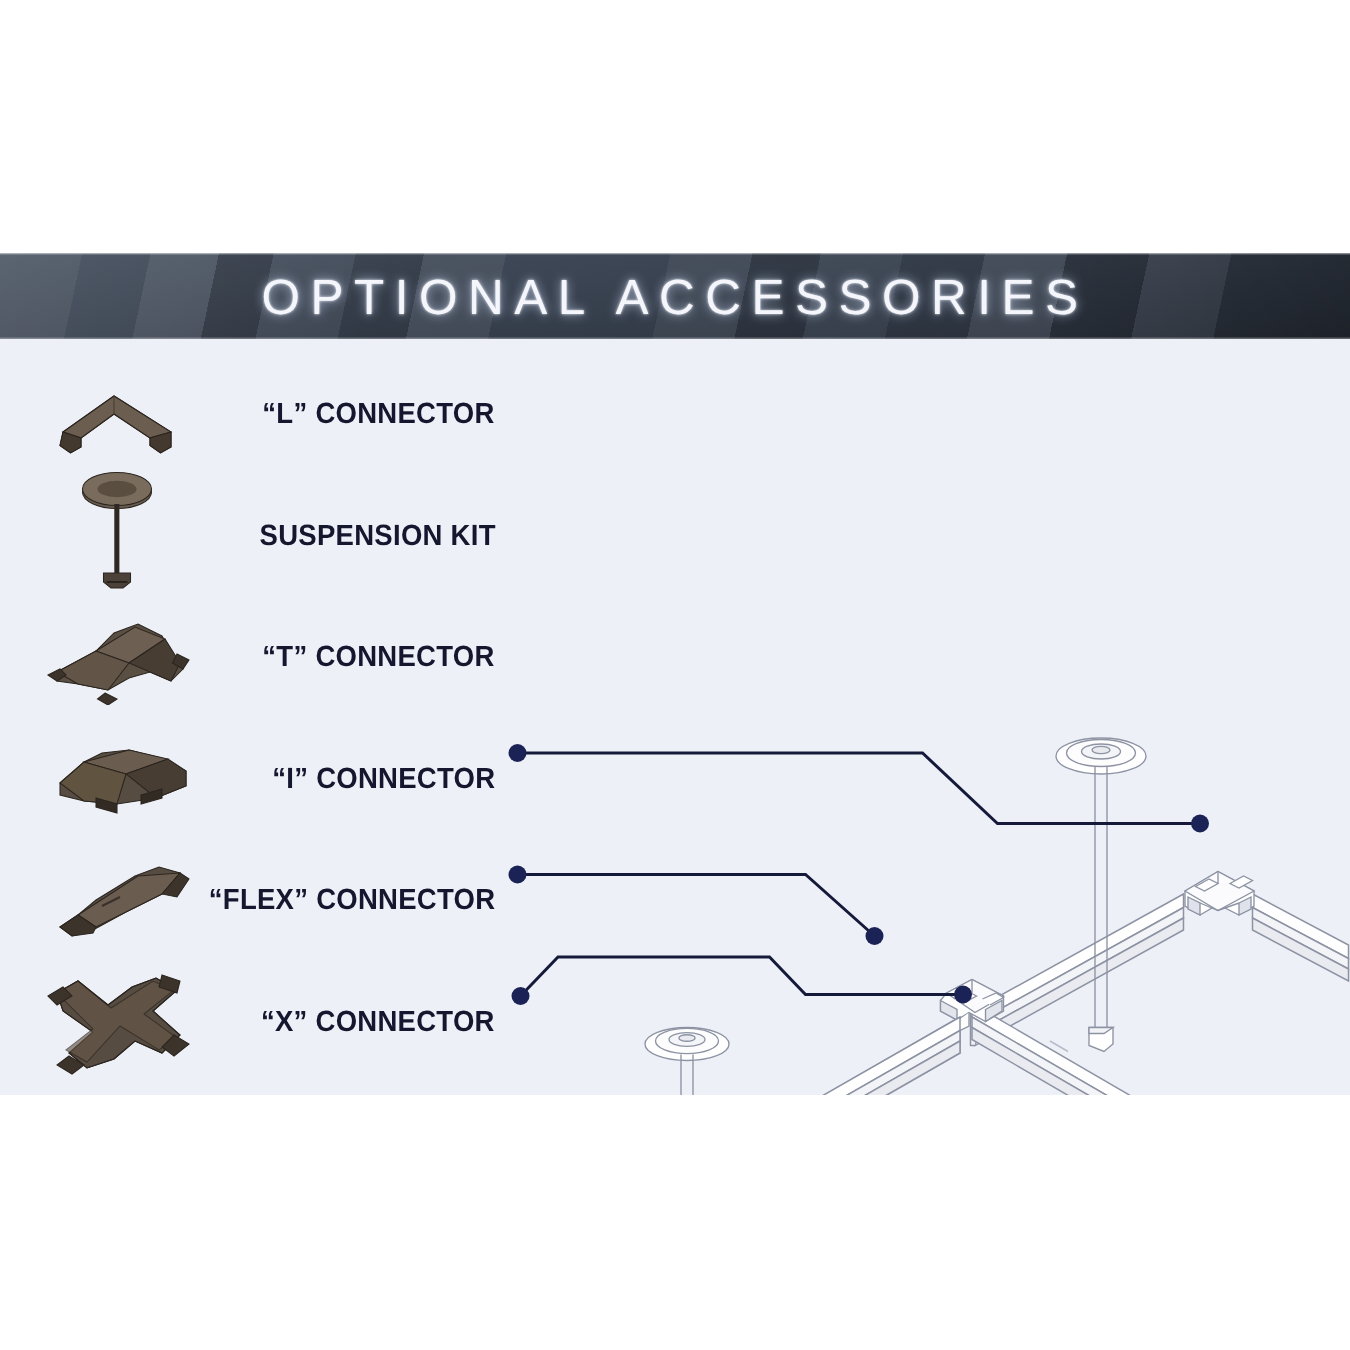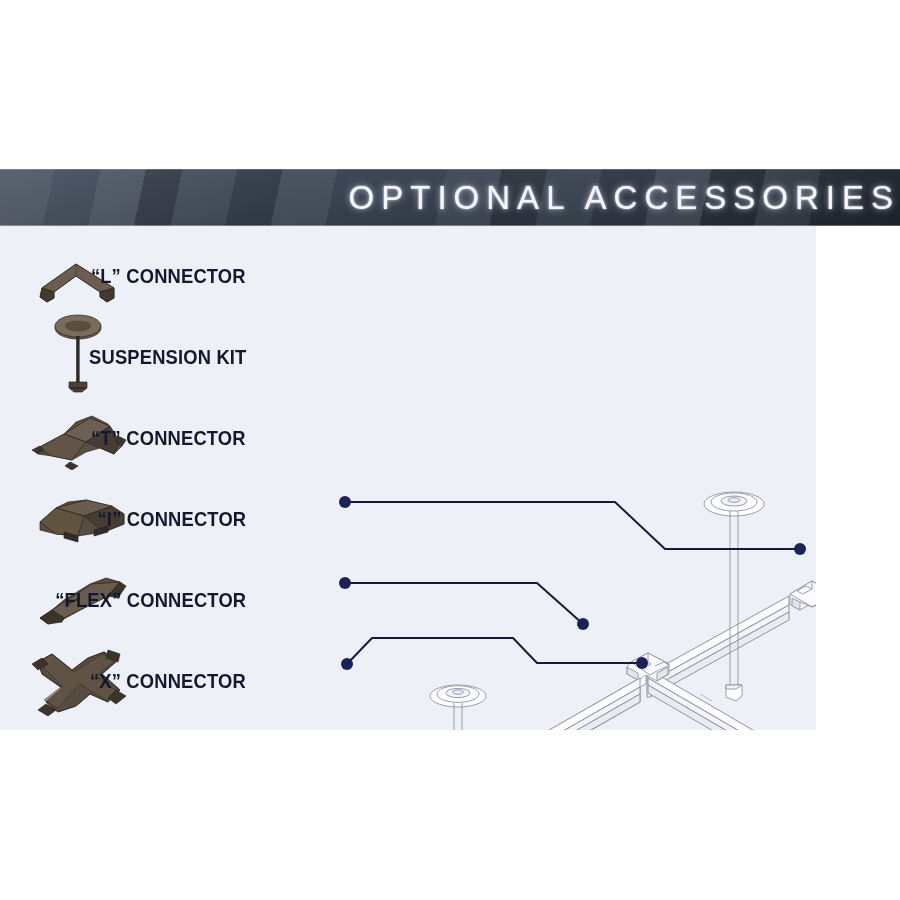--- a/index.html
+++ b/index.html
@@ -31,32 +31,32 @@
     background:linear-gradient(110deg, rgba(255,255,255,.10), rgba(255,255,255,0) 70%);
     transform:skewX(-28deg);
   }
   .banner:after{
     content:"";position:absolute;right:-6%;top:-45%;width:38%;height:195%;
     background:linear-gradient(250deg, rgba(0,0,0,.30), rgba(0,0,0,0) 72%);
     transform:skewX(-28deg);
   }
   .banner-title{
     position:absolute;left:0;right:0;top:50%;transform:translateY(-50%);
-    text-align:right;color:#f4f6fb;
+    text-align:center;color:#f4f6fb;
     font-size:33px;font-weight:400;letter-spacing:7px;
     text-shadow:0 0 7px rgba(210,225,255,.75),0 0 2px rgba(255,255,255,.9);
     z-index:3;white-space:nowrap;
   }
   .banner-edge{position:absolute;left:0;width:900px;height:1px;background:rgba(255,255,255,.18);z-index:4;}
   .banner-edge.top{top:0;}
   .banner-edge.bot{bottom:0;background:rgba(255,255,255,.30);}
 
   
   .panel{
-    position:absolute;left:0;top:226px;width:816px;height:504px;
+    position:absolute;left:0;top:226px;width:900px;height:504px;
     background:#eef0f8;overflow:hidden;
   }
 
   
   .label{
     position:absolute;text-align:right;color:#14172e;
     font-size:19.5px;font-weight:700;letter-spacing:.2px;
     white-space:nowrap;line-height:1;
     transform:scaleX(.94);transform-origin:100% 50%;
   }

